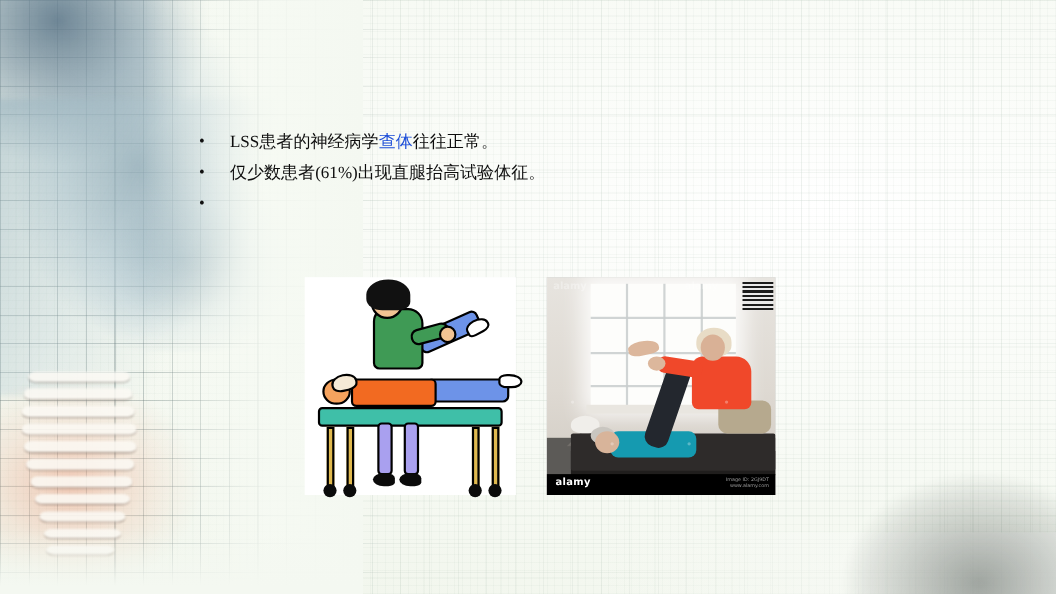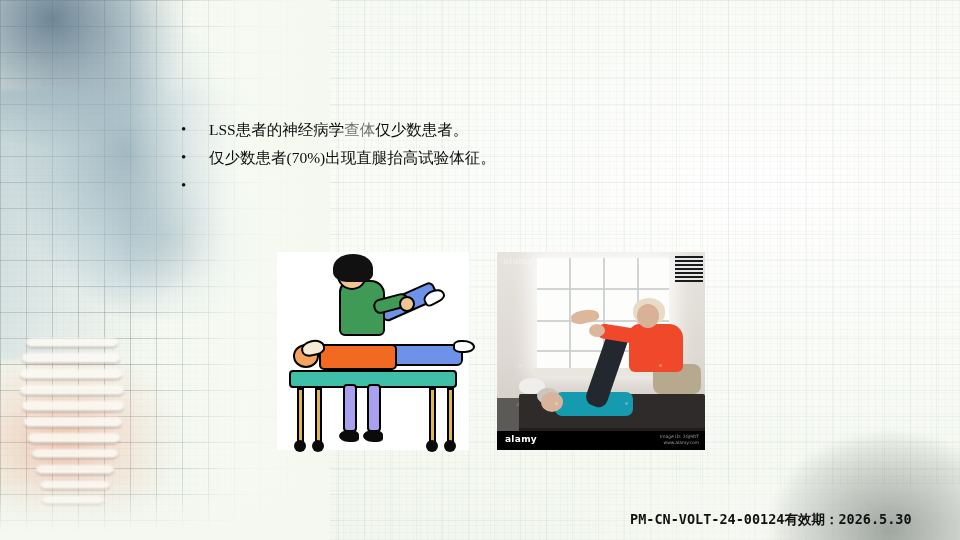--- a/index.html
+++ b/index.html
@@ -78,21 +78,21 @@
     font-size:46px;line-height:58px;color:#121212;letter-spacing:1px;
     font-family:"DejaVu Serif","Liberation Serif",serif;white-space:nowrap;}
 
   
   #bullets{position:absolute;left:176px;top:118px;width:760px;}
   .bullet{position:relative;padding-left:33px;margin-bottom:5px;
     font-size:15.5px;line-height:23px;color:#0d0d0d;
     font-family:"Liberation Serif","DejaVu Serif",serif;}
   .bullet .dot{position:absolute;left:5px;top:0;font-size:15px;line-height:23px;color:#111;}
   .bullet .txt{display:inline;}
-  .hl-red{color:#737373;}
+  .hl-red{color:#1d4ed8;}
 
   
   .media{position:absolute;}
   #clipart{left:277px;top:252px;width:192px;height:198px;background:#ffffff;}
   #photo{left:497px;top:252px;width:208px;height:198px;background:#cfd2d0;overflow:hidden;}
 
   
   .ca{position:absolute;}
   .tbl-top{left:12px;top:118px;width:168px;height:18px;background:#3fbfa8;
     border:2.5px solid #000;border-radius:4px;box-sizing:border-box;}
@@ -202,26 +202,26 @@
     </div>
     <div class="deco-fade-r"></div>
     <div class="deco-fade-b"></div>
   </div>
 
 
   <div id="bullets">
 
     <div class="bullet">
       <span class="dot">•</span>
-      <span class="txt">LSS患者的神经病学</span><span class="txt hl-red">查体</span><span class="txt">仅少数患者。</span>
+      <span class="txt">LSS患者的神经病学</span><span class="txt hl-red">查体</span><span class="txt">往往正常。</span>
     </div>
 
     <div class="bullet">
       <span class="dot">•</span>
-      <span class="txt">仅少数患者(70%)出现直腿抬高试验体征。</span>
+      <span class="txt">仅少数患者(61%)出现直腿抬高试验体征。</span>
     </div>
 
     <div class="bullet">
       <span class="dot">•</span>
     </div>
 
   </div>
 
   <div class="media" id="clipart">
 
@@ -298,15 +298,14 @@
       <span class="alamy-meta">
         <span>Image ID: 2GJ9DT</span><br>
         <span>www.alamy.com</span>
       </span>
     </div>
   </div>
 
   <div class="corner-band"></div>
   <div class="corner-sheen"></div>
 
-  <div id="footer">PM-CN-VOLT-24-00124有效期：2026.5.30</div>
 
 </div>
 
 </body></html>

